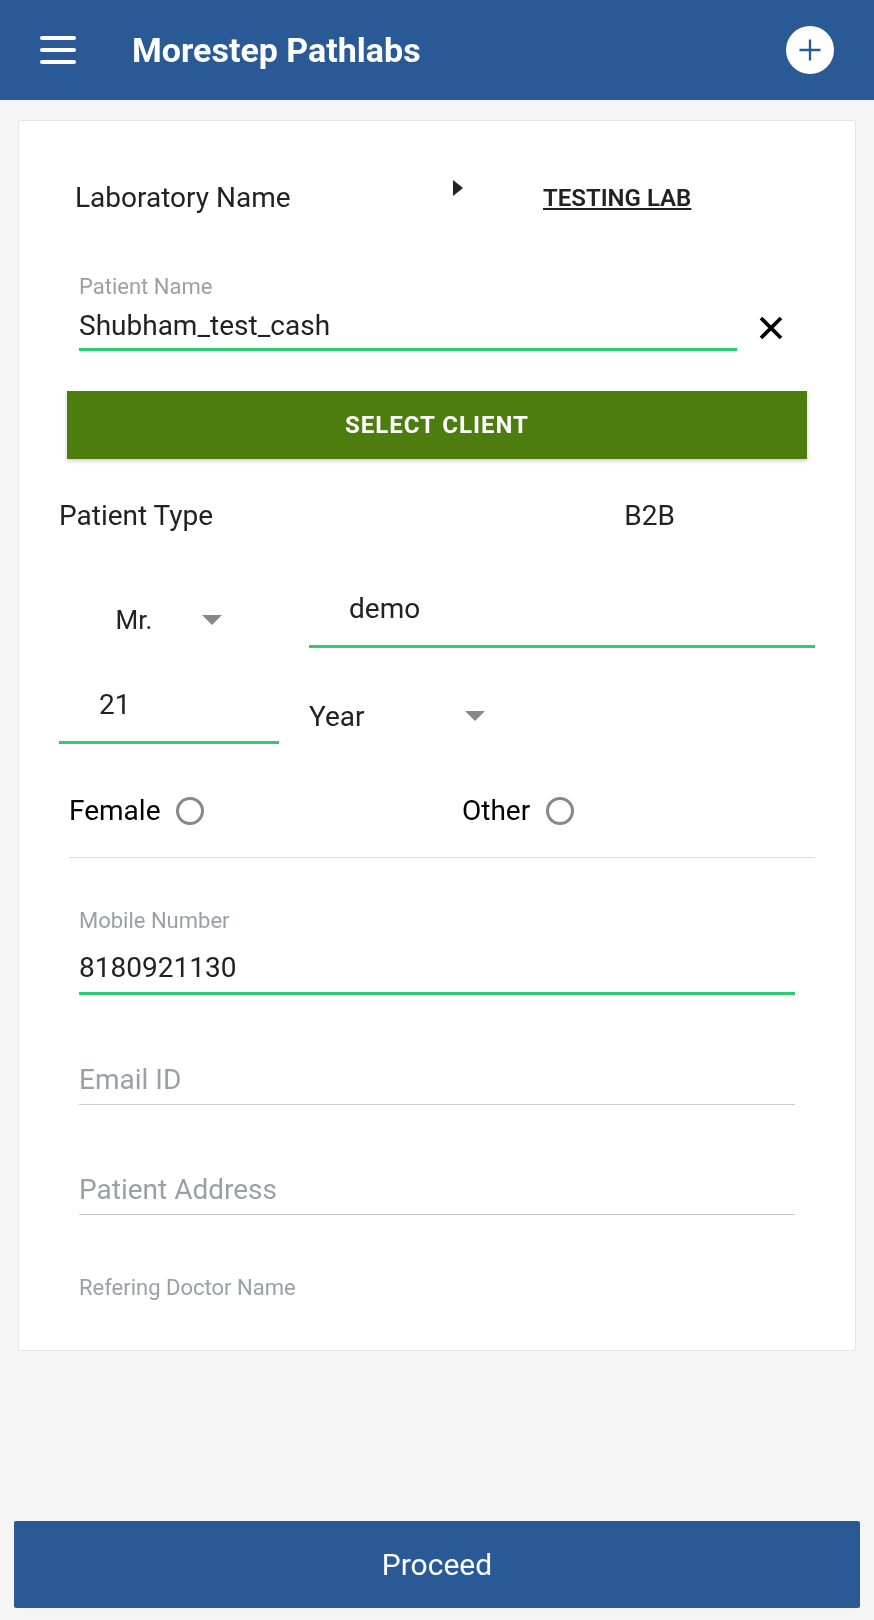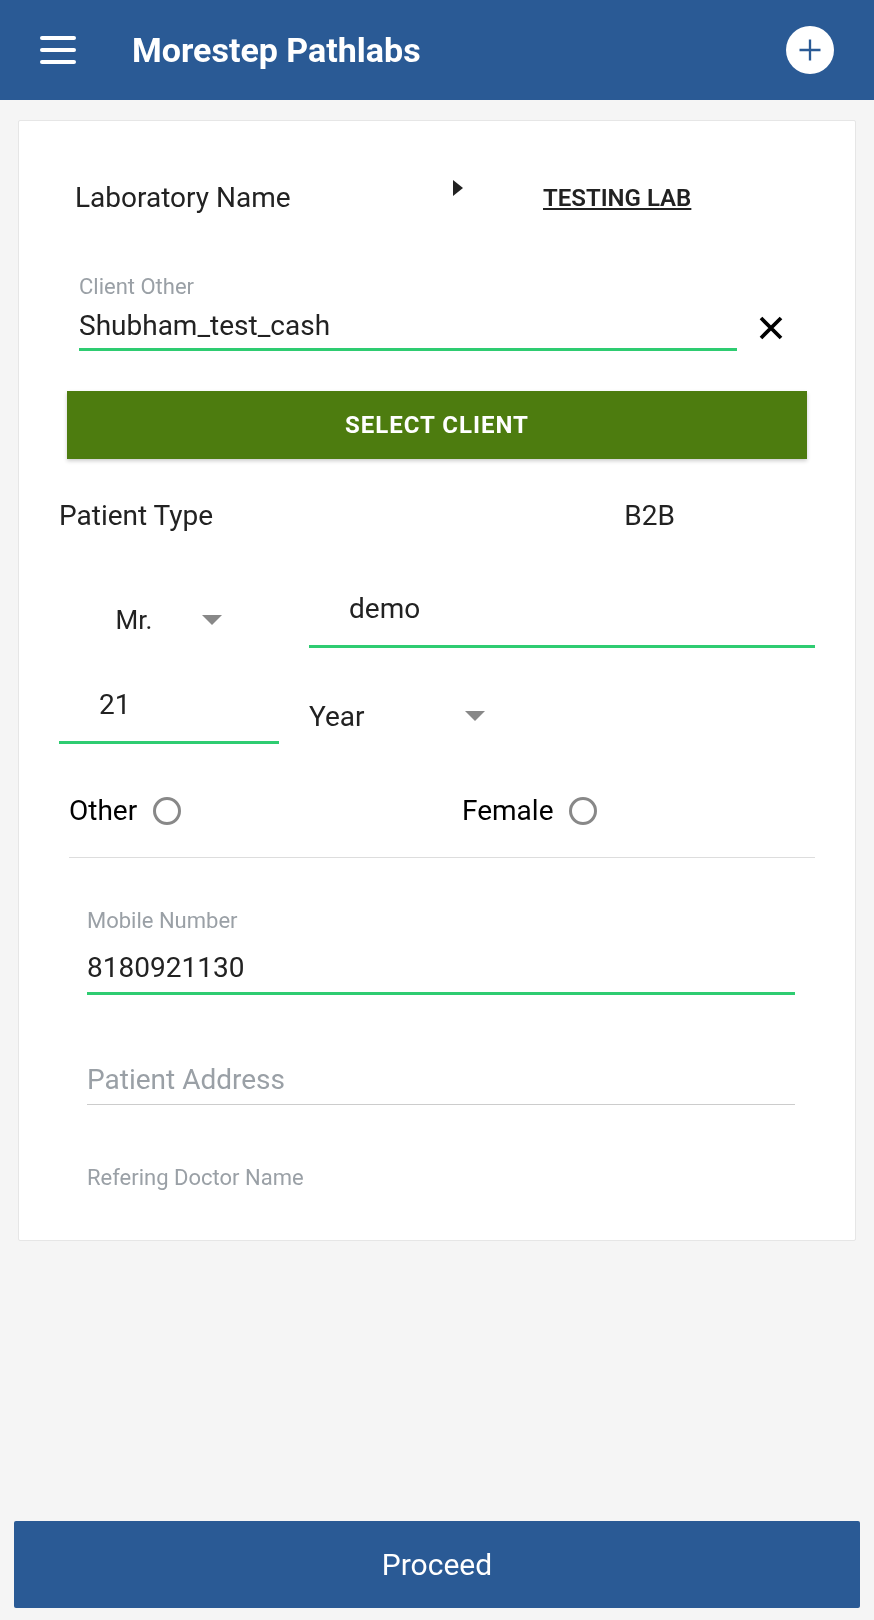--- a/index.html
+++ b/index.html
@@ -208,21 +208,21 @@
     align-items: center;
     justify-content: center;
   }
   .radio-opt.selected .radio-circle { border-color: #2a5a95; }
   .radio-dot {
     width: 14px; height: 14px;
     border-radius: 50%;
     background: #2a5a95;
   }
   .plain-field {
-    margin: 0 20px 60px 28px;
+    margin: 0 20px 60px 20px;
   }
   .plain-input {
     width: 100%;
     border: none;
     border-bottom: 1px solid #ccc;
     font-size: 28px;
     color: #222;
     padding: 8px 0;
     outline: none;
     background: transparent;
@@ -263,21 +263,21 @@
 
 <div class="card">
 
   <div class="lab-row">
     <div class="lab-label">Laboratory Name</div>
     <div class="lab-caret"></div>
     <div class="lab-value">TESTING LAB</div>
   </div>
 
   <div class="field-block">
-    <div class="field-label">Client Other</div>
+    <div class="field-label">Patient Name</div>
     <div class="client-input-wrap">
       <div class="input-underline">
         <input class="input-value" value="Shubham_test_cash" style="">
       </div>
       <div class="clear-x">
         <svg viewBox="0 0 24 24">
             <path stroke="#000" stroke-width="3" fill="none" d="M4 4l16 16M20 4L4 20"></path>
           </svg>
       </div>
     </div>
@@ -301,34 +301,37 @@
   <div class="age-row">
     <div class="age-input">21</div>
     <div class="unit-select">
       <span>Year</span>
       <span class="caret-down"></span>
     </div>
   </div>
 
   <div class="gender-row">
     <div class="radio-opt">
+      <span>Female</span>
+      <span class="radio-circle"></span>
+    </div>
+    <div class="radio-opt">
       <span>Other</span>
-      <span class="radio-circle"></span>
-    </div>
-    <div class="radio-opt">
-      <span>Female</span>
       <span class="radio-circle"></span>
     </div>
   </div>
 
   <div class="plain-field mobile-field">
     <div class="field-label">Mobile Number</div>
     <input class="plain-input" value="8180921130" style="">
   </div>
 
+  <div class="plain-field">
+    <input class="plain-input" placeholder="Email ID" style="">
+  </div>
 
   <div class="plain-field">
     <input class="plain-input" placeholder="Patient Address" style="">
   </div>
 
   <div class="plain-field" style="margin-bottom:0">
     <div class="field-label">Refering Doctor Name</div>
   </div>
 
 </div>

